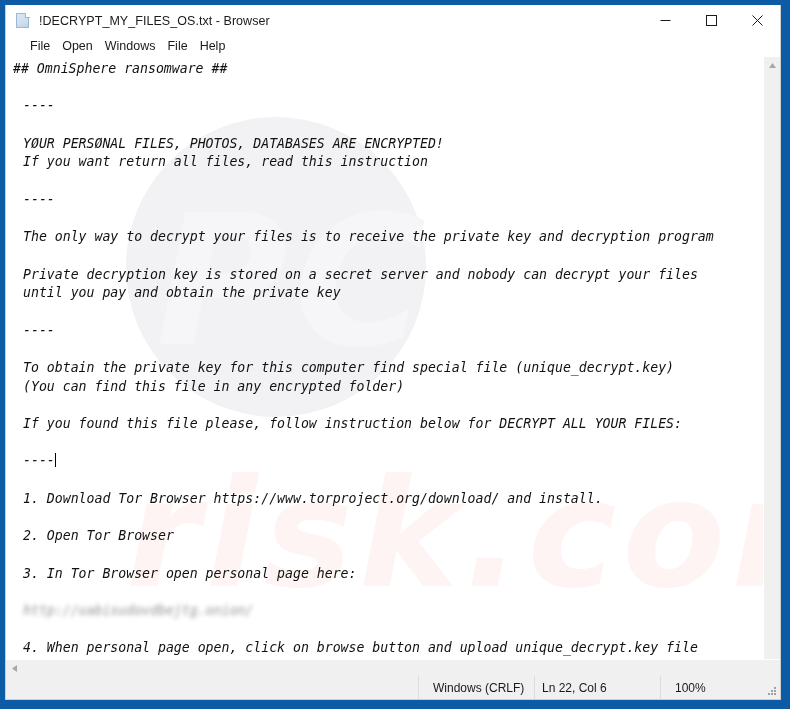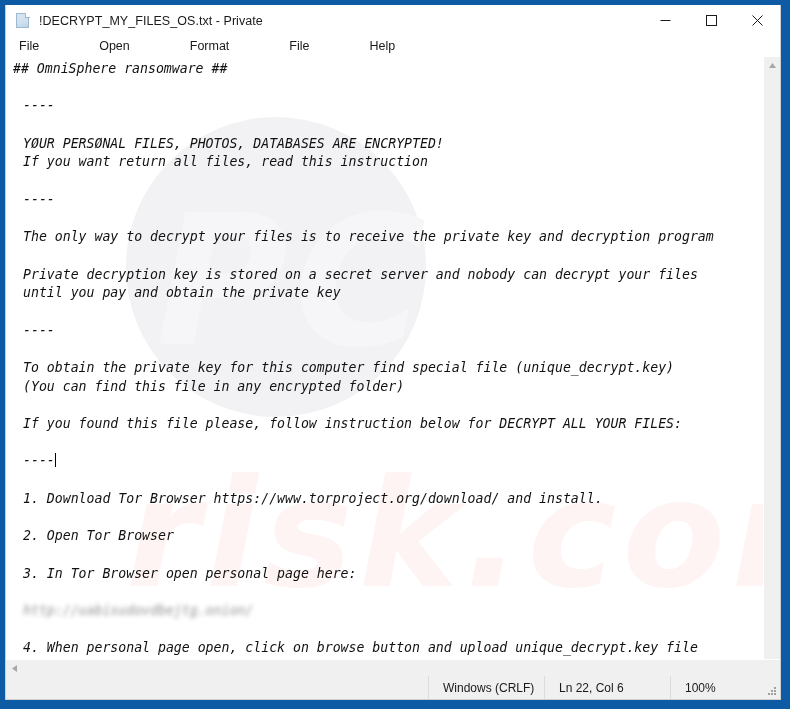--- a/index.html
+++ b/index.html
@@ -78,22 +78,21 @@
   }
   .winbtn svg { display: block; }
 
   
   #menubar {
     height: 21px;
     min-height: 21px;
     background: #ffffff;
     display: flex;
     align-items: center;
-    padding-left: 7px;
-    gap: 48px;
+    padding-left: 18px;
   }
   .menu-item {
     font-size: 12.5px;
     color: #1a1a1a;
     padding: 0 6px;
     line-height: 21px;
     white-space: nowrap;
   }
 
   
@@ -220,22 +219,22 @@
   #statusbar .sb-spacer { flex: 1 1 auto; }
   #statusbar .sb-cell {
     height: 23px;
     display: flex;
     align-items: center;
     padding-left: 14px;
     border-left: 1px solid #dcdcdc;
     white-space: nowrap;
   }
   #statusbar .cell-eol  { width: 116px; }
-  #statusbar .cell-pos  { width: 126px; }
-  #statusbar .cell-zoom { width: 110px; }
+  #statusbar .cell-pos  { width: 126px; padding-left: 7px; }
+  #statusbar .cell-zoom { width: 120px; }
   #grip {
     position: absolute;
     right: 3px; bottom: 3px;
     width: 10px; height: 10px;
   }
   #grip i {
     position: absolute;
     width: 2px; height: 2px;
     background: #a0a0a0;
     display: block;
@@ -245,21 +244,21 @@
 <body>
 
 <div id="window">
   <div id="window-inner">
 
     <div id="titlebar">
       <div id="app-icon">
         <div class="page"></div>
         <div class="fold"></div>
       </div>
-      <div id="title-text">!DECRYPT_MY_FILES_OS.txt - Private</div>
+      <div id="title-text">!DECRYPT_MY_FILES_OS.txt - Browser</div>
 
       <div id="window-controls">
         <div class="winbtn">
           <svg width="11" height="11" viewBox="0 0 11 11">
             <line x1="0.5" y1="5.5" x2="10.5" y2="5.5" stroke="#1a1a1a" stroke-width="1"></line>
           </svg>
         </div>
         <div class="winbtn">
           <svg width="11" height="11" viewBox="0 0 11 11">
             <rect x="0.5" y="0.5" width="10" height="10" fill="none" stroke="#1a1a1a" stroke-width="1"></rect>
@@ -270,21 +269,21 @@
             <line x1="0.5" y1="0.5" x2="10.5" y2="10.5" stroke="#1a1a1a" stroke-width="1"></line>
             <line x1="10.5" y1="0.5" x2="0.5" y2="10.5" stroke="#1a1a1a" stroke-width="1"></line>
           </svg>
         </div>
       </div>
     </div>
 
     <div id="menubar">
       <div class="menu-item">File</div>
       <div class="menu-item">Open</div>
-      <div class="menu-item">Format</div>
+      <div class="menu-item">Windows</div>
       <div class="menu-item">File</div>
       <div class="menu-item">Help</div>
     </div>
 
     <div id="editor-wrap">
       <div id="textarea">
         <div id="watermark">
           <div class="wm-circle"></div>
           <div class="wm-text wm-1">PC</div>
           <div class="wm-text wm-2">risk.com</div>

